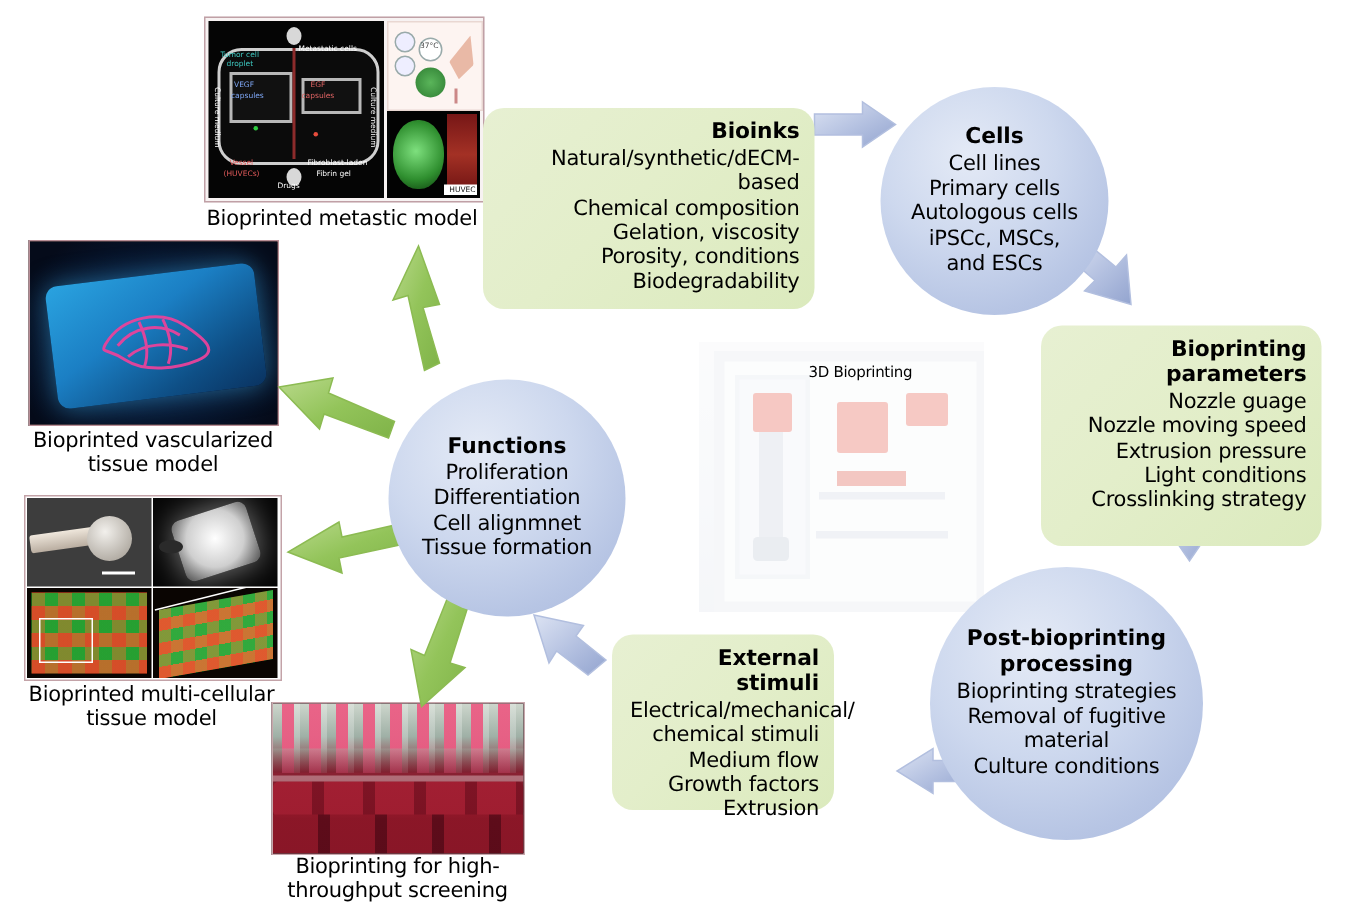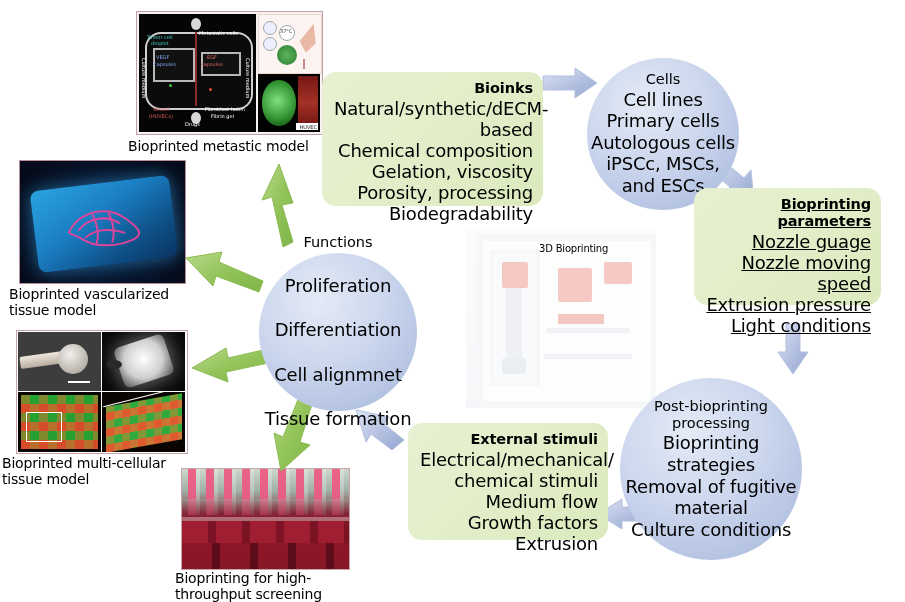--- a/index.html
+++ b/index.html
@@ -8,31 +8,31 @@
   .stage{position:absolute;inset:0;}
 
   
   .node{position:absolute;box-sizing:border-box;text-align:right;}
 
   
   .gbox{border-radius:14px;
         background:linear-gradient(135deg,#e7f0d2 0%,#e3eeca 45%,#dbeabd 100%);
         padding:8px 10px 9px 12px;line-height:1.17;}
   .gbox .ttl{font-weight:bold;font-size:14.5px;letter-spacing:-.1px;display:block;margin-bottom:1px;}
-  .gbox .li{font-size:18px;display:block;letter-spacing:-.2px;}
+  .gbox .li{font-size:14px;display:block;letter-spacing:-.2px;}
 
   
   .circ{border-radius:50%;text-align:center;display:flex;flex-direction:column;
         justify-content:center;align-items:center;line-height:1.2;
         background:radial-gradient(circle at 38% 30%,#e4eaf6 0%,#cdd8ee 42%,#b7c5e4 74%,#aab9dd 100%);}
-  .circ .ttl{font-weight:normal;font-size:14.5px;display:block;}
-  .circ .li{font-size:18px;display:block;letter-spacing:-.2px;}
-
-  
-  .cap{position:absolute;font-size:14px;line-height:1.15;letter-spacing:-.2px;}
+  .circ .ttl{font-weight:bold;font-size:14.5px;display:block;}
+  .circ .li{font-size:14px;display:block;letter-spacing:-.2px;}
+
+  
+  .cap{position:absolute;text-align:center;font-size:14px;line-height:1.15;letter-spacing:-.2px;}
 
   
   .plate{position:absolute;overflow:hidden;background:#000;}
   .plate .sub{position:absolute;overflow:hidden;}
 
   .lbl3d{position:absolute;font-weight:normal;font-size:10px;letter-spacing:-.2px;}
 
   svg.ar{position:absolute;overflow:visible;}
 </style>
 </head>
@@ -229,60 +229,61 @@
     <g>
       <path d="M404 440 L384 424 L389 417 L356 410 L366 442 L371 434 L392 450 Z" fill="url(#gBlue)" stroke="#b2bfdf" stroke-width="1"></path>
     </g>
   </svg>
 
   <div class="node gbox" style="left:322px;top:72px;width:221px;height:134px;">
      <span class="ttl">Bioinks</span>
      <span class="li">Natural/synthetic/dECM-based</span>
      <span class="li">Chemical composition</span>
      <span class="li">Gelation, viscosity</span>
-     <span class="li">Porosity, processing</span>
+     <span class="li">Porosity, conditions</span>
      <span class="li">Biodegradability</span>
   </div>
 
   <div class="node circ" style="left:587px;top:58px;width:152px;height:152px;">
      <span class="ttl">Cells</span>
      <span class="li">Cell lines</span>
      <span class="li">Primary cells</span>
      <span class="li">Autologous cells</span>
      <span class="li">iPSCc, MSCs,</span>
      <span class="li">and ESCs</span>
   </div>
 
-  <div class="node gbox" style="left:694px;top:188px;width:187px;height:117px;text-decoration:underline;">
+  <div class="node gbox" style="left:694px;top:217px;width:187px;height:147px;">
      <span class="ttl">Bioprinting parameters</span>
      <span class="li">Nozzle guage</span>
      <span class="li">Nozzle moving speed</span>
      <span class="li">Extrusion pressure</span>
      <span class="li">Light conditions</span>
+     <span class="li">Crosslinking strategy</span>
   </div>
 
   <div class="node circ" style="left:620px;top:378px;width:182px;height:182px;">
      <span class="ttl">Post-bioprinting</span>
      <span class="ttl">processing</span>
      <span class="li">Bioprinting strategies</span>
      <span class="li">Removal of fugitive</span>
      <span class="li">material</span>
      <span class="li">Culture conditions</span>
   </div>
 
-  <div class="node gbox" style="left:408px;top:423px;width:200px;height:117px;">
+  <div class="node gbox" style="left:408px;top:423px;width:148px;height:117px;">
      <span class="ttl">External stimuli</span>
      <span class="li">Electrical/mechanical/</span>
      <span class="li">chemical stimuli</span>
      <span class="li">Medium flow</span>
      <span class="li">Growth factors</span>
      <span class="li">Extrusion</span>
   </div>
 
-  <div class="node circ" style="left:259px;top:253px;width:158px;height:158px;gap:23px;">
+  <div class="node circ" style="left:259px;top:253px;width:158px;height:158px;">
      <span class="ttl">Functions</span>
      <span class="li">Proliferation</span>
      <span class="li">Differentiation</span>
      <span class="li">Cell alignmnet</span>
      <span class="li">Tissue formation</span>
   </div>
 
 </div>
 
 </body></html>

